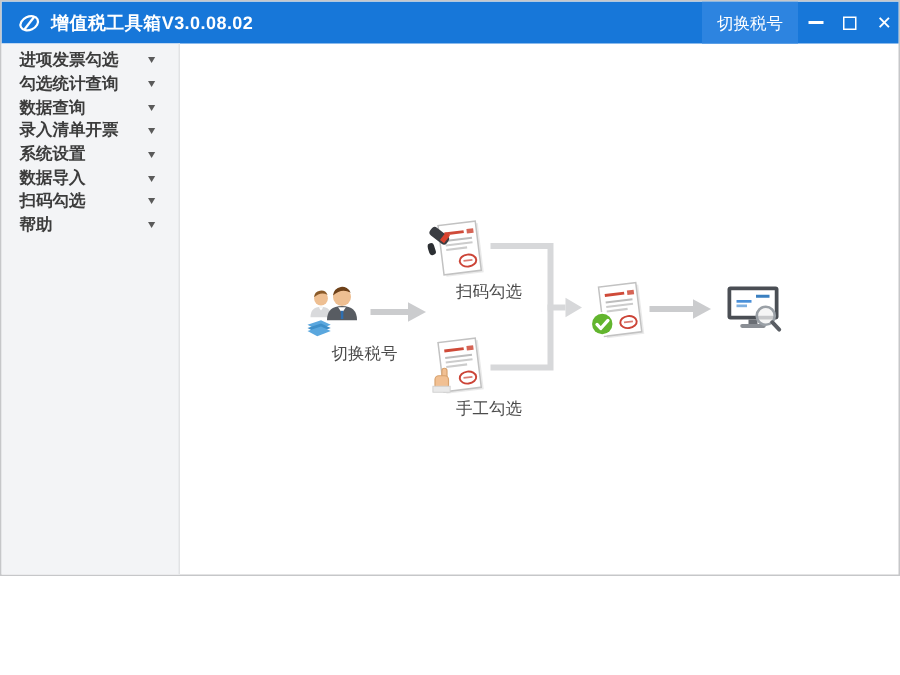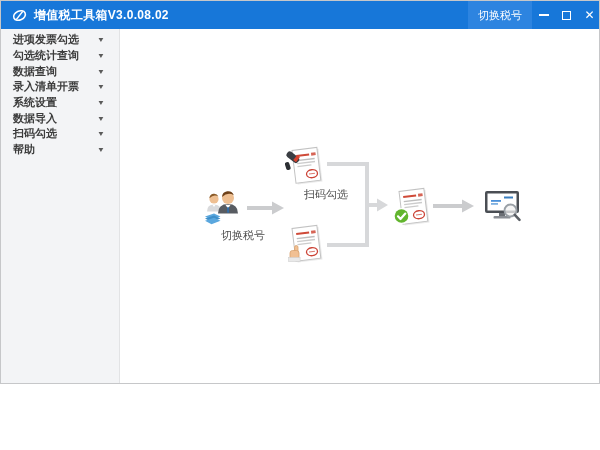--- a/index.html
+++ b/index.html
@@ -179,20 +179,21 @@
   <div class="fnode" style="left:284px; top:223px;">
     <span>
       <svg width="40" height="40" viewBox="0 0 40 40">
         <use href="#doc-base"></use>
         <rect x="9.6" y="21.5" width="3.4" height="9" rx="1.7" fill="#f1c093" stroke="#d8a26e" stroke-width="0.8"></rect>
         <rect x="5" y="26.5" width="9" height="9" rx="2.5" fill="#f1c093" stroke="#d8a26e" stroke-width="0.8"></rect>
         <rect x="3.6" y="33.5" width="11.5" height="4" fill="#e9e9e9" stroke="#cfcfcf" stroke-width="0.6"></rect>
       </svg>
     </span>
   </div>
+  <div class="flabel" style="left:263px; top:264px; width:84px;">手工勾选</div>
 
   <div class="fnode" style="left:391px; top:186px;">
     <span>
       <svg width="40" height="40" viewBox="0 0 40 40">
         <use href="#doc-base"></use>
         <circle cx="9.5" cy="29" r="8" fill="#fff"></circle>
         <circle cx="9.5" cy="29" r="6.8" fill="#62b52e"></circle>
         <path d="M6 29.3 l2.5 2.7 l4.8 -5.4" stroke="#fff" stroke-width="2.2" fill="none" stroke-linecap="round" stroke-linejoin="round"></path>
       </svg>
     </span>

